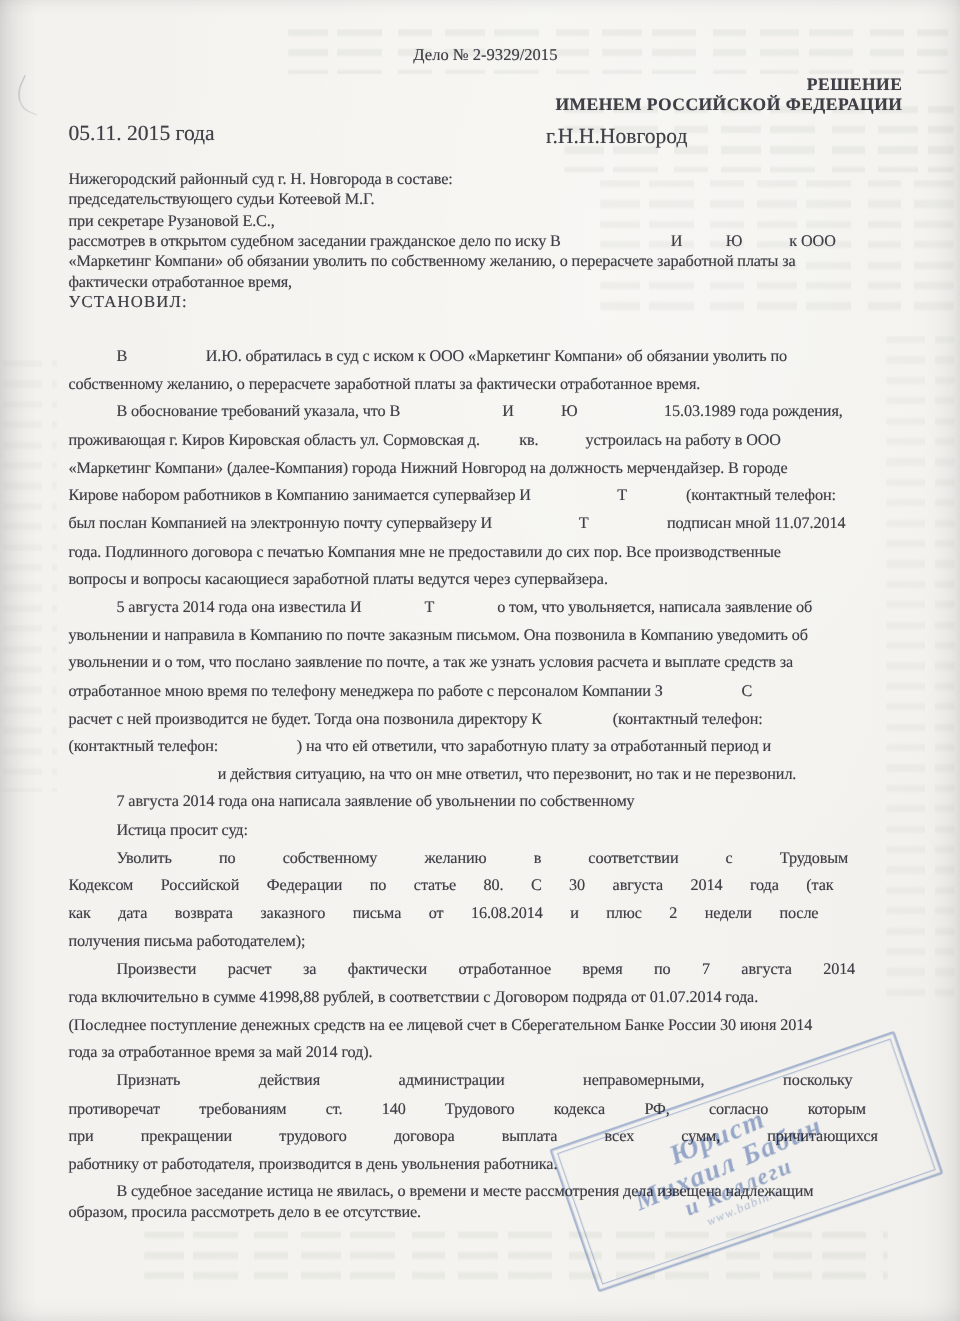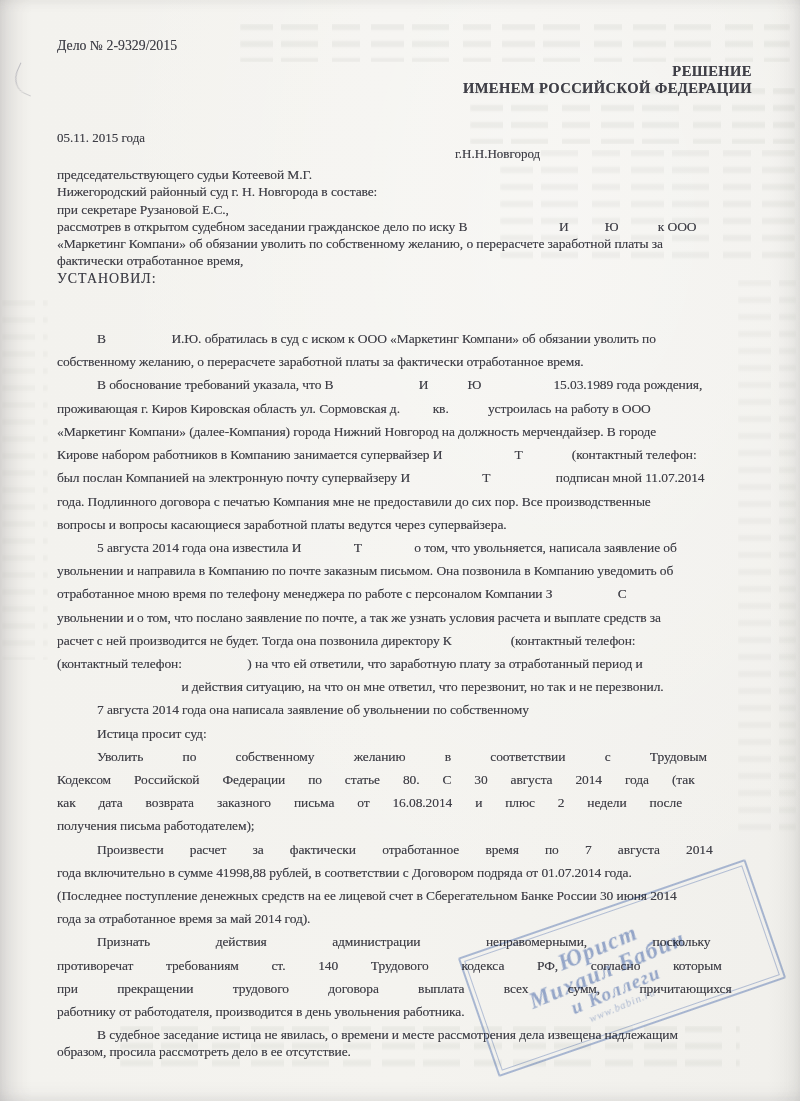--- a/index.html
+++ b/index.html
@@ -24,30 +24,30 @@
   }
   .pencil-mark{
     position:absolute; left:14px; top:66px; width:22px; height:26px;
     border-left:1.5px solid rgba(110,110,128,.38);
     border-bottom:1.5px solid rgba(110,110,128,.28);
     border-radius:0 0 0 70%;
     transform:rotate(24deg); filter:blur(.3px);
   }
   .content{position:absolute; left:57px; top:0; width:695px;}
   .case-number{
-    margin-top:37px; text-align:left; font-size:13.8px; line-height:17px;
+    margin-top:37px; text-align:center; font-size:13.8px; line-height:17px;
     text-shadow:0 0 .6px rgba(63,63,71,.5);
   }
   .title-block{margin-top:9px; text-align:right; font-weight:bold; font-size:14.6px; line-height:17px; letter-spacing:.4px; text-shadow:0 0 .6px rgba(63,63,71,.55);}
-  .date-row{position:relative; margin-top:32px; font-size:13px; line-height:17px; height:17px; text-shadow:0 0 .6px rgba(63,63,71,.5);}
-  .date-row .place{position:absolute; left:398px; top:16px;}
+  .date-row{position:relative; margin-top:6px; font-size:18px; line-height:17px; height:17px; text-shadow:0 0 .6px rgba(63,63,71,.5);}
+  .date-row .place{position:absolute; left:398px; top:2px;}
   .intro{margin-top:20px;}
   .intro .line{line-height:17.3px;}
   .section-heading{text-align:left; font-size:13.9px; line-height:17.3px; letter-spacing:1px; text-shadow:0 0 .6px rgba(63,63,71,.55);}
-  .body-text{margin-top:40px;}
+  .body-text{margin-top:24px;}
   .body-text .line{line-height:23.2px;}
   .para.tight{margin-top:3px;}
   .para.tight .line{line-height:17px;}
   .line{
     font-size:13.5px; letter-spacing:-0.1px; white-space:pre;
     text-shadow:0 0 .6px rgba(63,63,71,.5);
   }
   .line.indent{text-indent:40px;}
   
   .stamp{
@@ -91,24 +91,24 @@
       <div>ИМЕНЕМ РОССИЙСКОЙ ФЕДЕРАЦИИ</div>
     </div>
 
     <div class="date-row">
       <span class="date">05.11. 2015 года</span>
       <span class="place">г.Н.Н.Новгород</span>
     </div>
 
     <div class="intro" id="intro">
         <div class="para">
-          <div class="line">председательствующего судьи Котеевой М.Г.</div>
+          <div class="line">Нижегородский районный суд г. Н. Новгорода в составе:</div>
         </div>
         <div class="para">
-          <div class="line">Нижегородский районный суд г. Н. Новгорода в составе:</div>
+          <div class="line">председательствующего судьи Котеевой М.Г.</div>
         </div>
         <div class="para">
           <div class="line">при секретаре Рузановой Е.С.,</div>
         </div>
         <div class="para">
           <div class="line">рассмотрев в открытом судебном заседании гражданское дело по иску В                            И           Ю            к ООО</div>
           <div class="line">«Маркетинг Компани» об обязании уволить по собственному желанию, о перерасчете заработной платы за</div>
           <div class="line">фактически отработанное время,</div>
         </div>
       </div>
@@ -125,22 +125,22 @@
           <div class="line">проживающая г. Киров Кировская область ул. Сормовская д.          кв.            устроилась на работу в ООО</div>
           <div class="line">«Маркетинг Компани» (далее-Компания) города Нижний Новгород на должность мерчендайзер. В городе</div>
           <div class="line">Кирове набором работников в Компанию занимается супервайзер И                      Т               (контактный телефон:</div>
           <div class="line">был послан Компанией на электронную почту супервайзеру И                      Т                    подписан мной 11.07.2014</div>
           <div class="line">года. Подлинного договора с печатью Компания мне не предоставили до сих пор. Все производственные</div>
           <div class="line">вопросы и вопросы касающиеся заработной платы ведутся через супервайзера.</div>
         </div>
         <div class="para">
           <div class="line indent">5 августа 2014 года она известила И                Т                о том, что увольняется, написала заявление об</div>
           <div class="line">увольнении и направила в Компанию по почте заказным письмом. Она позвонила в Компанию уведомить об</div>
+          <div class="line">увольнении и о том, что послано заявление по почте, а так же узнать условия расчета и выплате средств за</div>
           <div class="line">отработанное мною время по телефону менеджера по работе с персоналом Компании З                    С</div>
-          <div class="line">увольнении и о том, что послано заявление по почте, а так же узнать условия расчета и выплате средств за</div>
           <div class="line">расчет с ней производится не будет. Тогда она позвонила директору К                  (контактный телефон:</div>
           <div class="line">(контактный телефон:                    ) на что ей ответили, что заработную плату за отработанный период и</div>
           <div class="line">                                      и действия ситуацию, на что он мне ответил, что перезвонит, но так и не перезвонил.</div>
         </div>
         <div class="para">
           <div class="line indent">7 августа 2014 года она написала заявление об увольнении по собственному</div>
         </div>
         <div class="para">
           <div class="line indent">Истица просит суд:</div>
         </div>

